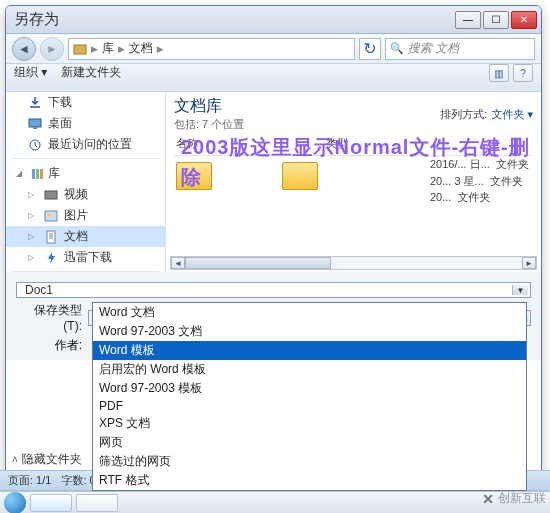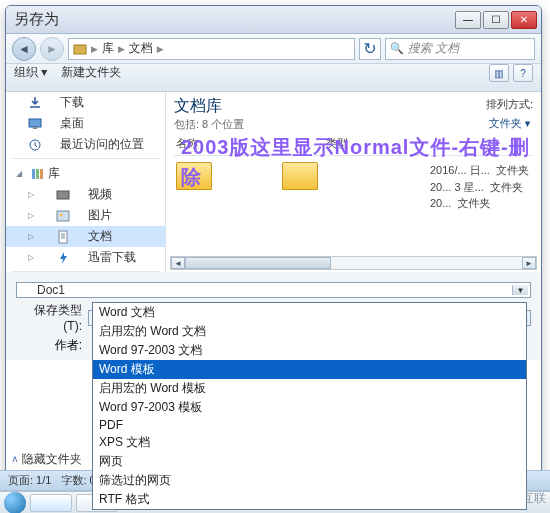--- a/index.html
+++ b/index.html
@@ -38,49 +38,49 @@
 
 .toolbar {
   height:28px; background: linear-gradient(#f0f5fa,#dde7f0); border-bottom:1px solid #c7d2de;
   display:flex;align-items:flex-start;padding:0 8px;gap:14px;font-size:12px;color:#333;
 }
 .toolbar .viewbtns{margin-left:auto;display:flex;gap:4px;}
 .viewbtn{width:20px;height:18px;border:1px solid #a8b8cc;background:linear-gradient(#fff,#e4ecf4);border-radius:2px;color:#2a5a9a;font-size:10px;display:flex;align-items:center;justify-content:center;}
 
 .body-area { display:flex; height:180px; }
 .sidebar { width:160px; background:#fff; border-right:1px solid #d8e0e8; font-size:12px; overflow:hidden;}
-.sidebar .item{display:flex;align-items:center;gap:18px;padding:2px 6px 2px 22px;color:#333;white-space:nowrap;}
+.sidebar .item{display:flex;align-items:center;gap:6px;padding:2px 6px 2px 22px;color:#333;white-space:nowrap;}
 .sidebar .item.selected{background:#cfe5ff;}
 .sidebar .section{padding:3px 6px 2px 10px;color:#333;display:flex;align-items:center;gap:4px;}
 .sidebar .tri{color:#7a8a9a;font-size:8px;width:10px;display:inline-block;}
 .sidebar svg{width:14px;height:14px;}
 .sidebar hr{border:none;border-top:1px solid #e0e6ec;margin:3px 6px;}
 
 .content { flex:1; background:#fff; position:relative; padding:4px 8px;}
 .lib-header{display:flex;align-items:center;}
 .lib-title{font-size:16px;color:#0a3a6a;}
 .lib-sub{font-size:11px;color:#666;}
-.lib-sort{margin-left:auto;font-size:11px;color:#333;display:flex;align-items:center;gap:4px;flex-direction:column;}
+.lib-sort{margin-left:auto;font-size:11px;color:#333;display:flex;align-items:center;gap:4px;}
 .lib-sort .link{color:#1a4f8a;}
 .columns{display:flex;font-size:11px;color:#444;padding:4px 2px;border-bottom:1px solid #e0e6ec;}
 .columns .col1{width:150px;}
 .columns .col2{width:110px;}
 .columns .col3{width:60px;}
 .overlay-text{position:absolute;left:15px;top:40px;color:#8b5cf6;font-size:20px;font-weight:700;line-height:1.5;letter-spacing:1px;}
 .folder-row{display:flex;gap:70px;padding:6px 2px;}
 .folder{width:36px;height:28px;background:linear-gradient(#ffe79a,#f3c23a);border:1px solid #c99a1a;border-radius:2px 2px 0 0;position:relative;}
-.row-meta{position:absolute;right:12px;top:70px;font-size:11px;color:#444;line-height:1.5;}
+.row-meta{position:absolute;right:12px;top:64px;font-size:11px;color:#444;line-height:1.5;}
 .hscroll{position:absolute;left:4px;right:4px;bottom:2px;height:14px;border:1px solid #c0c8d0;background:#f2f5f8;}
 .hscroll .thumb{position:absolute;left:0;top:0;bottom:0;width:40%;background:linear-gradient(#e6ecf2,#cbd6e0);border:1px solid #a8b8cc;}
 .hscroll .arr{position:absolute;top:0;bottom:0;width:14px;background:linear-gradient(#f6f9fc,#dde5ed);border:1px solid #a8b8cc;display:flex;align-items:center;justify-content:center;font-size:8px;color:#456;}
 
 .form-area{padding:6px 10px;font-size:12px;background:#f2f5f8;}
 .form-row{display:flex;align-items:center;margin:4px 0;}
 .form-row label{width:72px;text-align:right;padding-right:6px;color:#222;}
-.form-row .field{flex:1;height:16px;border:1px solid #8aa0b5;background:#fff;display:flex;align-items:flex-start;padding:0 20px;color:#333;position:relative;}
+.form-row .field{flex:1;height:16px;border:1px solid #8aa0b5;background:#fff;display:flex;align-items:flex-start;padding:0 8px;color:#333;position:relative;}
 .form-row .field .caret{position:absolute;right:2px;top:2px;bottom:2px;width:16px;background:linear-gradient(#eef3f8,#cdd9e4);border-left:1px solid #a8b8cc;display:flex;align-items:center;justify-content:center;font-size:8px;}
 .author-row{display:flex;align-items:center;margin:4px 0 0 0;}
 .author-row label{width:72px;text-align:right;padding-right:6px;}
 
 .dropdown{
   position:absolute; left:92px; top:302px; width:435px;
   background:#fff;border:1px solid #657b91;font-size:12px; z-index:5;
 }
 .dropdown .opt{padding:1px 6px;color:#222;white-space:nowrap;}
 .dropdown .opt.hl{background:#0a64c8;color:#fff;}
@@ -206,21 +206,21 @@
           </svg>
         <span>迅雷下载</span>
       </div>
       <hr>
     </div>
 
     <div class="content">
       <div class="lib-header">
         <div>
           <div class="lib-title">文档库</div>
-          <div class="lib-sub">包括: 8 个位置</div>
+          <div class="lib-sub">包括: 7 个位置</div>
         </div>
         <div class="lib-sort">
           <span>排列方式:</span>
           <span class="link">文件夹 ▾</span>
         </div>
       </div>
       <div class="columns">
         <div class="col1">名称</div>
         <div class="col3">类型</div>
       </div>
@@ -262,21 +262,20 @@
     </div>
     <div class="author-row">
       <label>作者:</label>
     </div>
   </div>
 
 </div>
 
 <div class="dropdown" id="dd">
     <div class="opt">Word 文档</div>
-    <div class="opt">启用宏的 Word 文档</div>
     <div class="opt">Word 97-2003 文档</div>
     <div class="opt hl">Word 模板</div>
     <div class="opt">启用宏的 Word 模板</div>
     <div class="opt">Word 97-2003 模板</div>
     <div class="opt">PDF</div>
     <div class="opt">XPS 文档</div>
     <div class="opt">网页</div>
     <div class="opt">筛选过的网页</div>
     <div class="opt">RTF 格式</div>
   </div>

